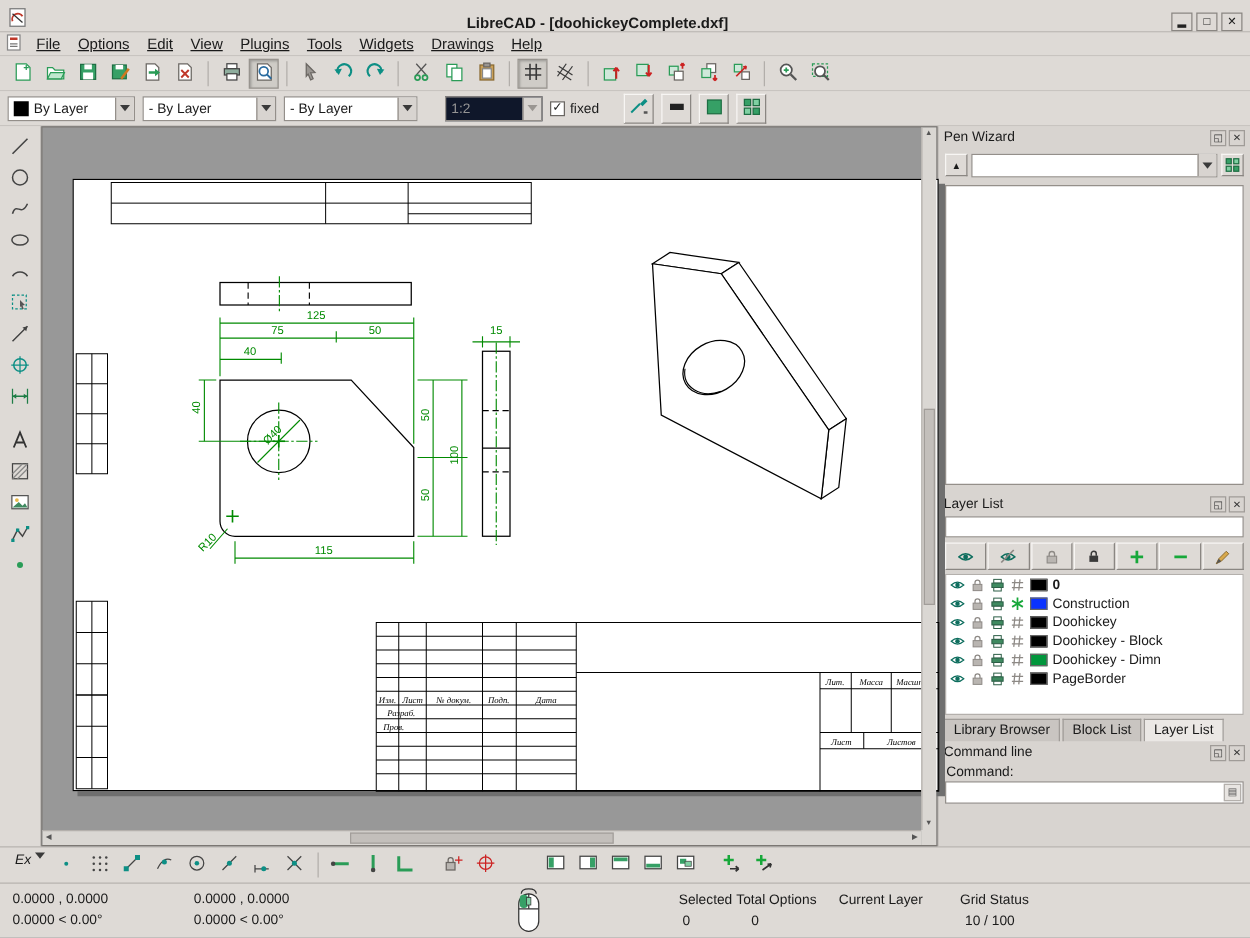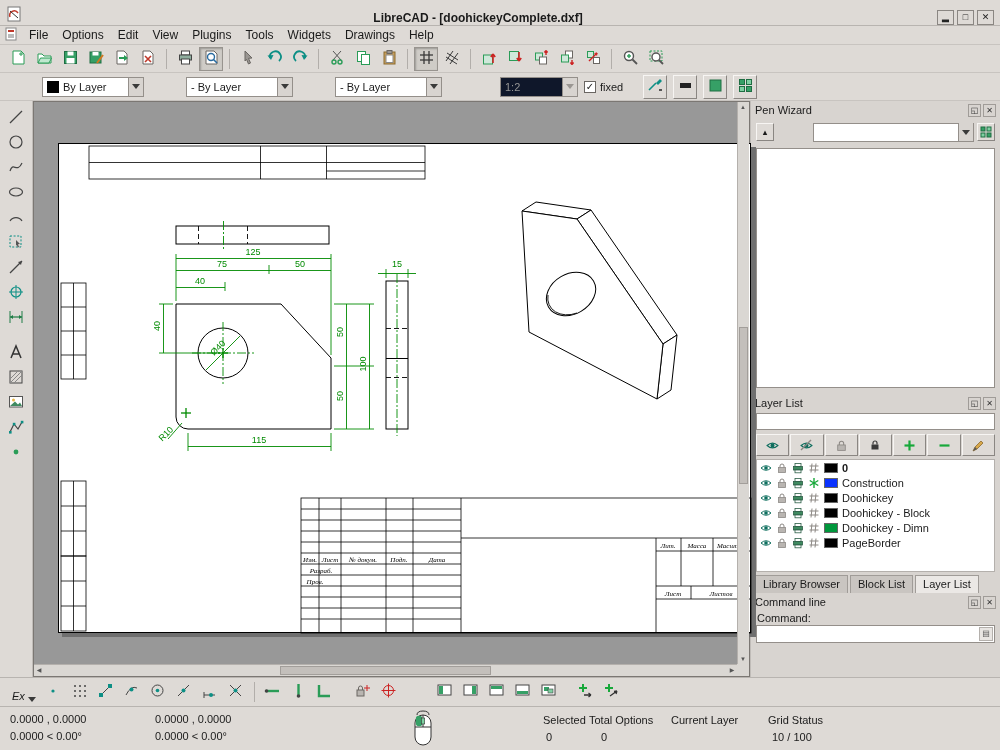--- a/index.html
+++ b/index.html
@@ -6,32 +6,32 @@
   html,body { width:1000px; height:750px; overflow:hidden; }
   body { font-family:"Liberation Sans", sans-serif; font-size:12px; color:#1a1a1a; background:#d8d4d0; }
   #app { width:1000px; height:750px; display:flex; flex-direction:column; }
 
   
   .titlebar { height:26px; background:#dedad6; border-bottom:1px solid #b8b4b0; display:flex; align-items:flex-end; padding:0 6px; flex:0 0 auto; }
   .titlebar .title { flex:1; text-align:center; font-weight:bold; }
   .win-btn { width:17px; height:15px; border:1px solid #8a8682; background:#dedad6; font-size:9px; line-height:12px; text-align:center; margin-left:3px; color:#222; }
 
   
-  .menubar { height:19px; background:#dedad6; border-bottom:1px solid #c8c4c0; display:flex; align-items:center; padding:0 4px; flex:0 0 auto; }
+  .menubar { height:19px; background:#dedad6; border-bottom:1px solid #c8c4c0; display:flex; align-items:center; padding:0 4px; flex:0 0 auto;text-decoration:underline; }
   .menu-item { padding:1px 7px; }
 
   
   .toolbar { background:#dedad6; border-bottom:1px solid #c8c4c0; display:flex; align-items:center; padding:0 6px; flex:0 0 auto; }
   .tb1 { height:28px; gap:2px; }
   .tb2 { height:28px; gap:6px; }
   .tbtn { width:24px; height:24px; display:flex; align-items:center; justify-content:center; border:1px solid transparent; flex:0 0 auto; }
   .tbtn.pressed { border:1px solid #98948f; background:#cfccc7; box-shadow:inset 1px 1px 2px rgba(0,0,0,.25); }
   .tbtn.raised { border:1px solid; border-color:#f7f5f3 #8a8682 #8a8682 #f7f5f3; }
   .tsep { width:1px; height:20px; background:#b2aeaa; margin:0 4px; flex:0 0 auto; }
-  .combo { height:20px; background:#fff; border:1px solid #948f8a; display:flex; align-items:center; padding-left:4px; font-size:11px; gap:4px;margin-left:36px; }
+  .combo { height:20px; background:#fff; border:1px solid #948f8a; display:flex; align-items:center; padding-left:4px; font-size:11px; gap:4px; }
   .combo .arrow-box { margin-left:auto; width:15px; height:18px; background:#d8d4d0; border-left:1px solid #948f8a; display:flex; align-items:center; justify-content:center; }
   .tri-down { width:0; height:0; border-left:4px solid transparent; border-right:4px solid transparent; border-top:5px solid #3a3a3a; }
   .combo.disabled { background:#0f172a; color:#949494; }
   .color-chip { width:12px; height:12px; background:#000; flex:0 0 auto; }
   .chk-box { width:12px; height:12px; background:#fff; border:1px solid #6a6662; font-size:10px; line-height:10px; text-align:center; }
   .chk-lbl { font-size:11px; margin-left:4px; }
 
   
   .main { flex:1 1 auto; min-height:0; display:flex; }
   .palette { width:33px; background:#dedad6; border-right:1px solid #c0bcb8; display:flex; flex-direction:column; align-items:center; padding-top:5px; gap:1px; flex:0 0 auto; }
@@ -72,21 +72,21 @@
   .cmd-history .txt { flex:1; padding-left:3px; white-space:nowrap; }
   .spin { width:12px; height:16px; display:flex; flex-direction:column; border-left:1px solid #b4b0ac; }
   .spin span { flex:1; font-size:5px; line-height:7px; text-align:center; background:#dedad6; border:1px solid #b4b0ac; }
   .cmd-label { font-size:11px; padding:1px 6px; flex:0 0 auto; }
   .cmd-input { height:18px; margin:0 5px 4px 5px; background:#fff; border:1px solid #948f8a; display:flex; align-items:center; flex:0 0 auto; }
   .cmd-input .entry { flex:1; height:100%; }
   .kbd-btn { width:14px; height:14px; margin-right:1px; border:1px solid #b4b0ac; background:#e8e5e2; font-size:8px; line-height:12px; text-align:center; color:#555; }
 
   
   .snapbar { height:29px; background:#dedad6; border-top:1px solid #b8b4b0; display:flex; align-items:center; padding:0 8px; gap:2px; flex:0 0 auto; }
-  .ex-btn { height:20px; display:flex; align-items:flex-end; gap:3px; padding:0 4px; font-size:11px;font-style:italic; }
+  .ex-btn { height:20px; display:flex; align-items:flex-start; gap:3px; padding:0 4px; font-size:11px;font-style:italic; }
   .mgap { width:28px; flex:0 0 auto; }
   .sgap { width:10px; flex:0 0 auto; }
 
   
   .statusbar { height:44px; background:#dedad6; border-top:1px solid #b8b4b0; position:relative; font-size:11px; flex:0 0 auto; }
   .sb-abs { position:absolute; left:10px; top:4px; line-height:17px; }
   .sb-rel { position:absolute; left:155px; top:4px; line-height:17px; }
   .sb-mouse { position:absolute; left:403px; top:2px; }
   .sb-lbl { position:absolute; top:7px; }
   .sb-val { position:absolute; top:24px; }

